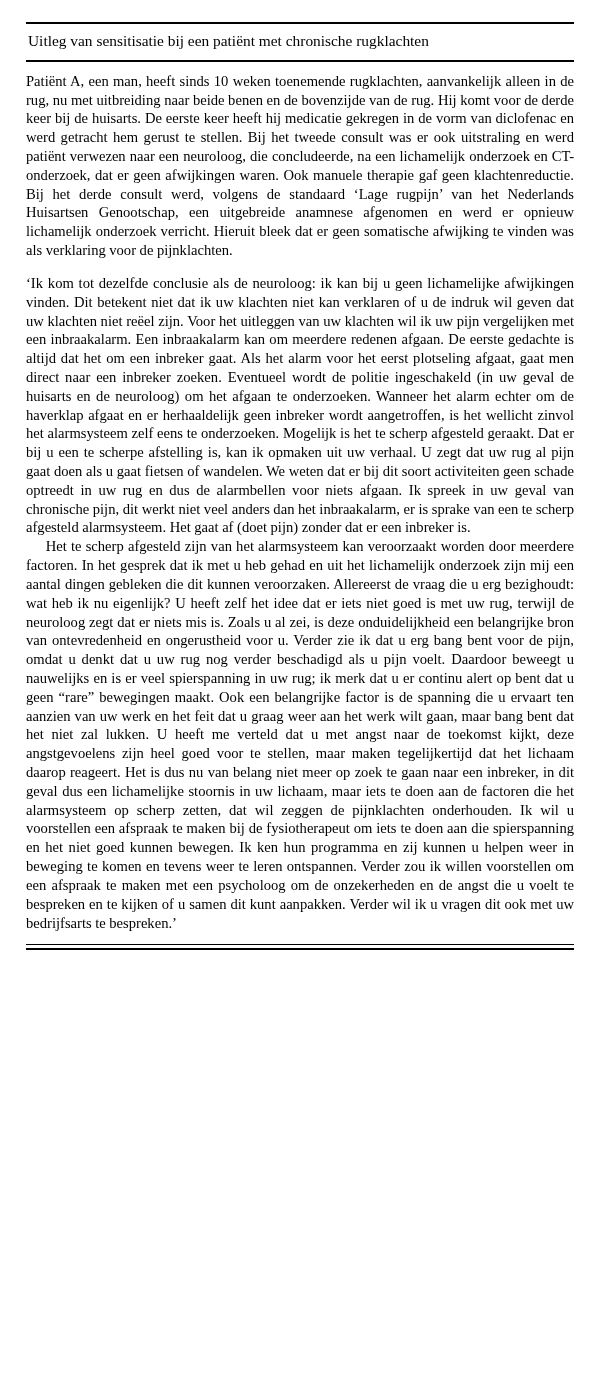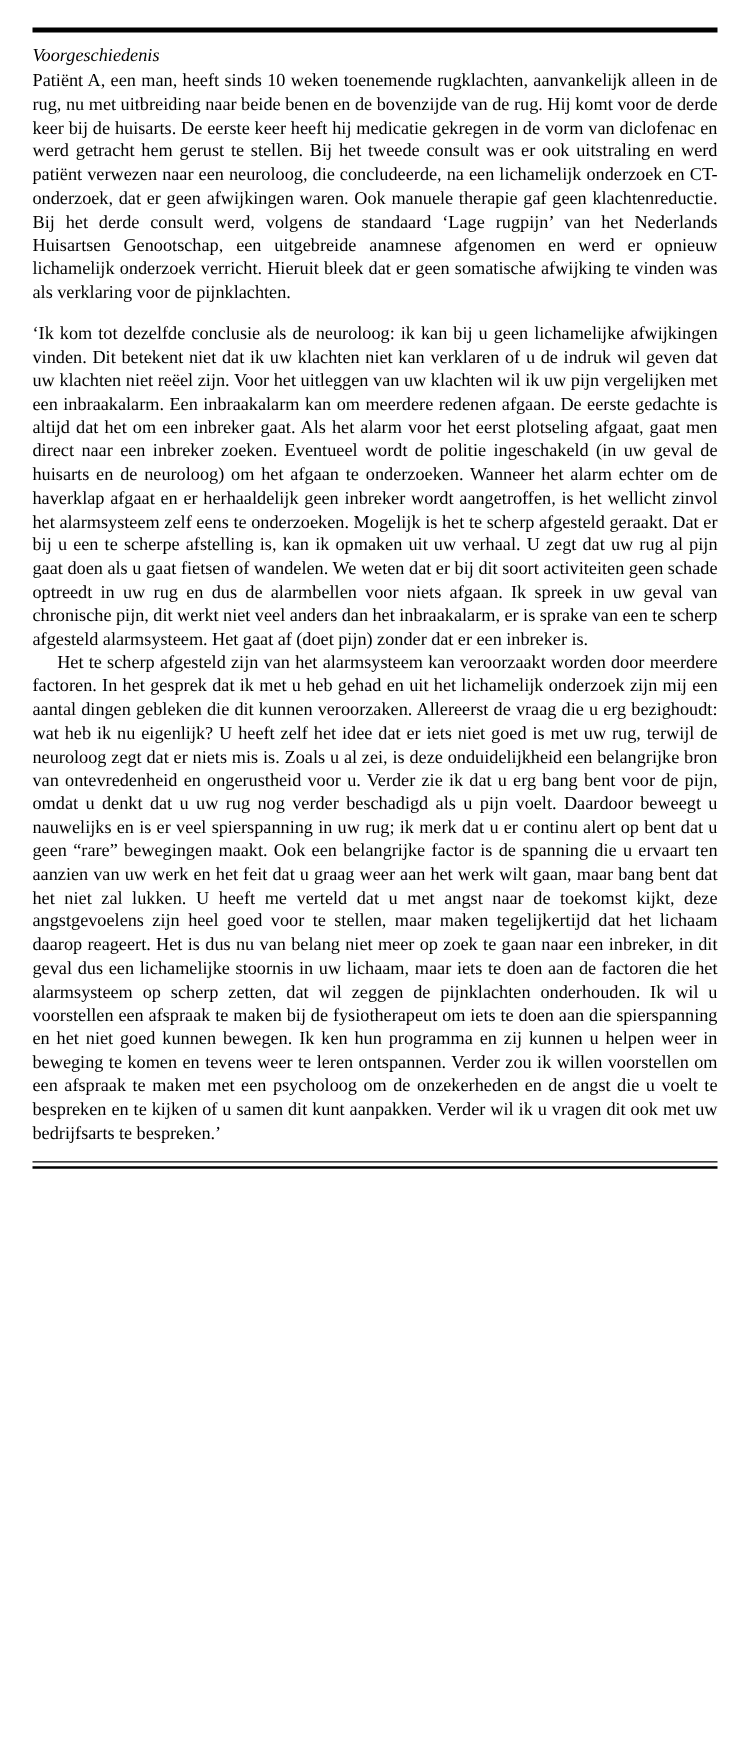--- a/index.html
+++ b/index.html
@@ -68,29 +68,27 @@
     margin-bottom: 3px;
   }
 </style>
 </head>
 <body>
 
 <div class="page">
 
   <hr class="rule-thick">
 
+  <div class="box-title">Uitleg van sensitisatie bij een patiënt met chronische rugklachten</div>
 
   <hr class="rule-thick">
 
   <div class="body-block">
 
     <div class="section">
-      <div class="section-head">
-        <span>Voorgeschiedenis</span><span class="plain"></span>
-      </div>
       <p class="txt">Patiënt A, een man, heeft sinds 10 weken toenemende rugklachten, aanvankelijk alleen in de rug, nu met uitbreiding naar beide benen en de bovenzijde van de rug. Hij komt voor de derde keer bij de huisarts. De eerste keer heeft hij medicatie gekregen in de vorm van diclofenac en werd getracht hem gerust te stellen. Bij het tweede consult was er ook uitstraling en werd patiënt verwezen naar een neuroloog, die concludeerde, na een lichamelijk onderzoek en CT-onderzoek, dat er geen afwijkingen waren. Ook manuele therapie gaf geen klachtenreductie. Bij het derde consult werd, volgens de standaard ‘Lage rugpijn’ van het Nederlands Huisartsen Genootschap, een uitgebreide anamnese afgenomen en werd er opnieuw lichamelijk onderzoek verricht. Hieruit bleek dat er geen somatische afwijking te vinden was als verklaring voor de pijnklachten.</p>
     </div>
 
     <div class="gap"></div>
 
     <div class="section">
       <p class="txt">‘Ik kom tot dezelfde conclusie als de neuroloog: ik kan bij u geen lichamelijke afwijkingen vinden. Dit betekent niet dat ik uw klachten niet kan verklaren of u de indruk wil geven dat uw klachten niet reëel zijn. Voor het uitleggen van uw klachten wil ik uw pijn vergelijken met een inbraakalarm. Een inbraakalarm kan om meerdere redenen afgaan. De eerste gedachte is altijd dat het om een inbreker gaat. Als het alarm voor het eerst plotseling afgaat, gaat men direct naar een inbreker zoeken. Eventueel wordt de politie ingeschakeld (in uw geval de huisarts en de neuroloog) om het afgaan te onderzoeken. Wanneer het alarm echter om de haverklap afgaat en er herhaaldelijk geen inbreker wordt aangetroffen, is het wellicht zinvol het alarmsysteem zelf eens te onderzoeken. Mogelijk is het te scherp afgesteld geraakt. Dat er bij u een te scherpe afstelling is, kan ik opmaken uit uw verhaal. U zegt dat uw rug al pijn gaat doen als u gaat fietsen of wandelen. We weten dat er bij dit soort activiteiten geen schade optreedt in uw rug en dus de alarmbellen voor niets afgaan. Ik spreek in uw geval van chronische pijn, dit werkt niet veel anders dan het inbraakalarm, er is sprake van een te scherp afgesteld alarmsysteem. Het gaat af (doet pijn) zonder dat er een inbreker is.</p>
       <p class="txt indent">Het te scherp afgesteld zijn van het alarmsysteem kan veroorzaakt worden door meerdere factoren. In het gesprek dat ik met u heb gehad en uit het lichamelijk onderzoek zijn mij een aantal dingen gebleken die dit kunnen veroorzaken. Allereerst de vraag die u erg bezighoudt: wat heb ik nu eigenlijk? U heeft zelf het idee dat er iets niet goed is met uw rug, terwijl de neuroloog zegt dat er niets mis is. Zoals u al zei, is deze onduidelijkheid een belangrijke bron van ontevredenheid en ongerustheid voor u. Verder zie ik dat u erg bang bent voor de pijn, omdat u denkt dat u uw rug nog verder beschadigd als u pijn voelt. Daardoor beweegt u nauwelijks en is er veel spierspanning in uw rug; ik merk dat u er continu alert op bent dat u geen “rare” bewegingen maakt. Ook een belangrijke factor is de spanning die u ervaart ten aanzien van uw werk en het feit dat u graag weer aan het werk wilt gaan, maar bang bent dat het niet zal lukken. U heeft me verteld dat u met angst naar de toekomst kijkt, deze angstgevoelens zijn heel goed voor te stellen, maar maken tegelijkertijd dat het lichaam daarop reageert. Het is dus nu van belang niet meer op zoek te gaan naar een inbreker, in dit geval dus een lichamelijke stoornis in uw lichaam, maar iets te doen aan de factoren die het alarmsysteem op scherp zetten, dat wil zeggen de pijnklachten onderhouden. Ik wil u voorstellen een afspraak te maken bij de fysiotherapeut om iets te doen aan die spierspanning en het niet goed kunnen bewegen. Ik ken hun programma en zij kunnen u helpen weer in beweging te komen en tevens weer te leren ontspannen. Verder zou ik willen voorstellen om een afspraak te maken met een psycholoog om de onzekerheden en de angst die u voelt te bespreken en te kijken of u samen dit kunt aanpakken. Verder wil ik u vragen dit ook met uw bedrijfsarts te bespreken.’</p>
     </div>
 

